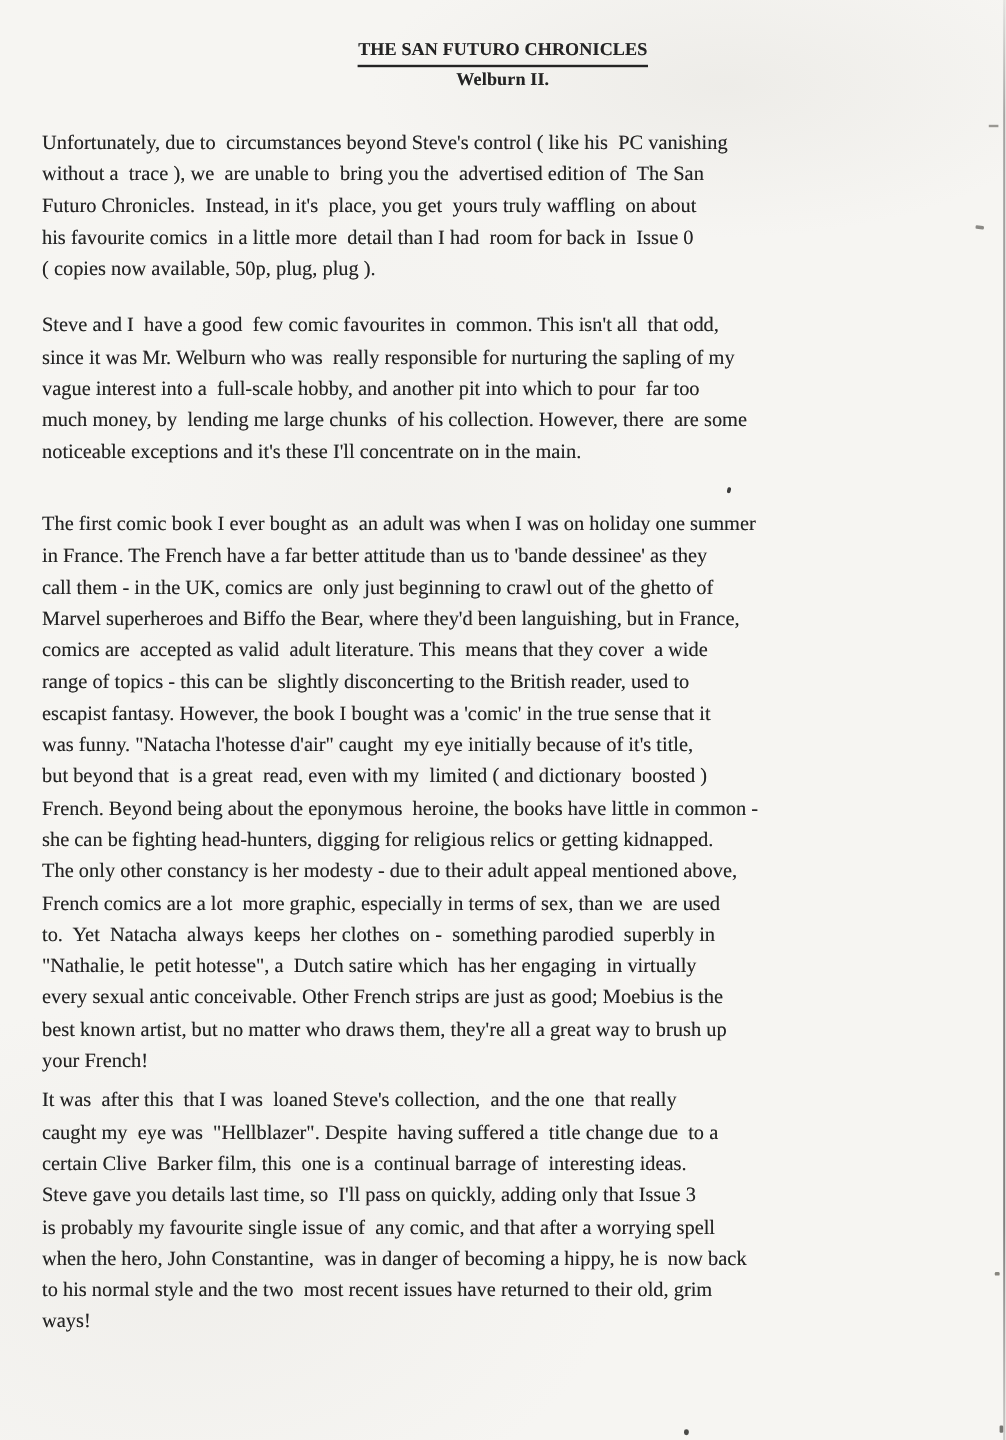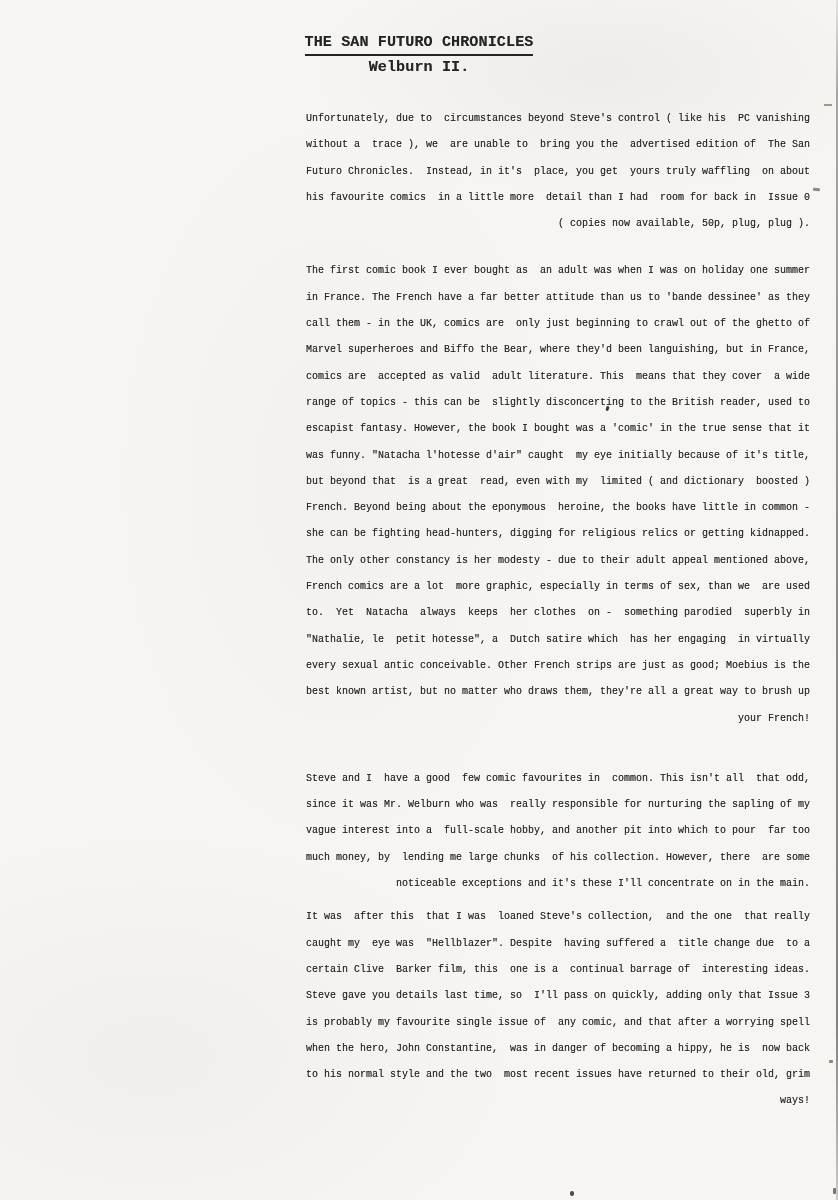--- a/index.html
+++ b/index.html
@@ -5,21 +5,21 @@
   html, body {
     margin: 0;
     padding: 0;
     background: #e8e7e4;
   }
   .page {
     position: relative;
     width: 838px;
     height: 1200px;
     overflow: hidden;
-    font-family: Liberation Mono, monospace;
+    font-family: Liberation Serif, serif;
     color: var(--ink, #242424);
     background:
       radial-gradient(ellipse 420px 180px at 72% 6%, rgba(222,220,214,0.35), transparent 70%),
       radial-gradient(ellipse 520px 320px at 18% 88%, rgba(226,224,219,0.30), transparent 70%),
       radial-gradient(ellipse 300px 500px at 40% 40%, rgba(230,228,223,0.25), transparent 75%),
       var(--paper, #f6f5f2);
   }
   .doc-header {
     position: absolute;
     top: 33px;
@@ -47,26 +47,25 @@
     text-shadow: 0 0 0.4px rgba(20,20,20,0.4);
   }
   .doc-body {
     position: absolute;
     top: 106px;
     left: 35px;
     width: 775px;
   }
   .para {
     margin: 0;
-    font-size: 10px;
+    font-size: 17px;
     line-height: 26.3px;
     white-space: pre-wrap;
     letter-spacing: 0px;
     text-shadow: 0 0 0.45px rgba(20,20,20,0.45);
-    text-align: right;
   }
   .para + .para { margin-top: 21px; }
   .para:nth-of-type(3) { margin-top: 34px; }
   .para:nth-of-type(4) { margin-top: 7px; }
 
   
   .edge-line {
     position: absolute;
     top: 0;
     right: 0;
@@ -96,43 +95,43 @@
     <h1 class="doc-title">THE SAN FUTURO CHRONICLES</h1>
     <div class="doc-subtitle">Welburn II.</div>
   </header>
 
   <main class="doc-body">
     <p class="para">Unfortunately, due to  circumstances beyond Steve's control ( like his  PC vanishing
 without a  trace ), we  are unable to  bring you the  advertised edition of  The San
 Futuro Chronicles.  Instead, in it's  place, you get  yours truly waffling  on about
 his favourite comics  in a little more  detail than I had  room for back in  Issue 0
 ( copies now available, 50p, plug, plug ).</p>
+    <p class="para">Steve and I  have a good  few comic favourites in  common. This isn't all  that odd,
+since it was Mr. Welburn who was  really responsible for nurturing the sapling of my
+vague interest into a  full-scale hobby, and another pit into which to pour  far too
+much money, by  lending me large chunks  of his collection. However, there  are some
+noticeable exceptions and it's these I'll concentrate on in the main.</p>
     <p class="para">The first comic book I ever bought as  an adult was when I was on holiday one summer
 in France. The French have a far better attitude than us to 'bande dessinee' as they
 call them - in the UK, comics are  only just beginning to crawl out of the ghetto of
 Marvel superheroes and Biffo the Bear, where they'd been languishing, but in France,
 comics are  accepted as valid  adult literature. This  means that they cover  a wide
 range of topics - this can be  slightly disconcerting to the British reader, used to
 escapist fantasy. However, the book I bought was a 'comic' in the true sense that it
 was funny. "Natacha l'hotesse d'air" caught  my eye initially because of it's title,
 but beyond that  is a great  read, even with my  limited ( and dictionary  boosted )
 French. Beyond being about the eponymous  heroine, the books have little in common -
 she can be fighting head-hunters, digging for religious relics or getting kidnapped.
 The only other constancy is her modesty - due to their adult appeal mentioned above,
 French comics are a lot  more graphic, especially in terms of sex, than we  are used
 to.  Yet  Natacha  always  keeps  her clothes  on -  something parodied  superbly in
 "Nathalie, le  petit hotesse", a  Dutch satire which  has her engaging  in virtually
 every sexual antic conceivable. Other French strips are just as good; Moebius is the
 best known artist, but no matter who draws them, they're all a great way to brush up
 your French!</p>
-    <p class="para">Steve and I  have a good  few comic favourites in  common. This isn't all  that odd,
-since it was Mr. Welburn who was  really responsible for nurturing the sapling of my
-vague interest into a  full-scale hobby, and another pit into which to pour  far too
-much money, by  lending me large chunks  of his collection. However, there  are some
-noticeable exceptions and it's these I'll concentrate on in the main.</p>
     <p class="para">It was  after this  that I was  loaned Steve's collection,  and the one  that really
 caught my  eye was  "Hellblazer". Despite  having suffered a  title change due  to a
 certain Clive  Barker film, this  one is a  continual barrage of  interesting ideas.
 Steve gave you details last time, so  I'll pass on quickly, adding only that Issue 3
 is probably my favourite single issue of  any comic, and that after a worrying spell
 when the hero, John Constantine,  was in danger of becoming a hippy, he is  now back
 to his normal style and the two  most recent issues have returned to their old, grim
 ways!</p>
   </main>
 

